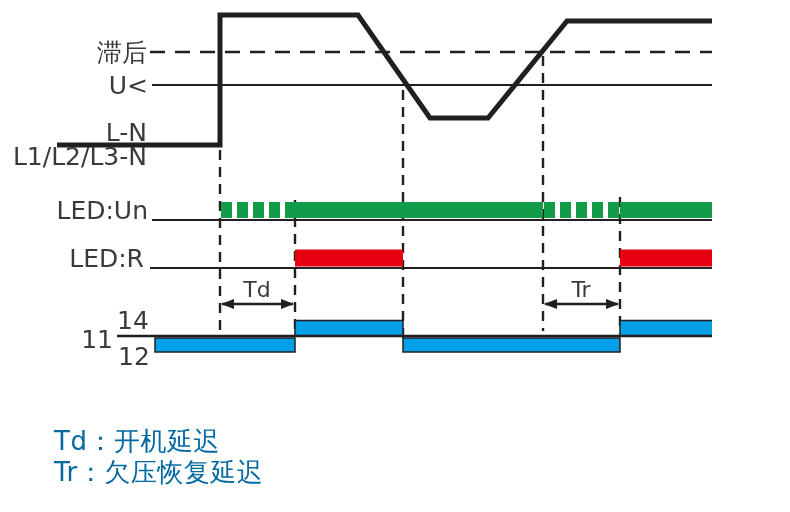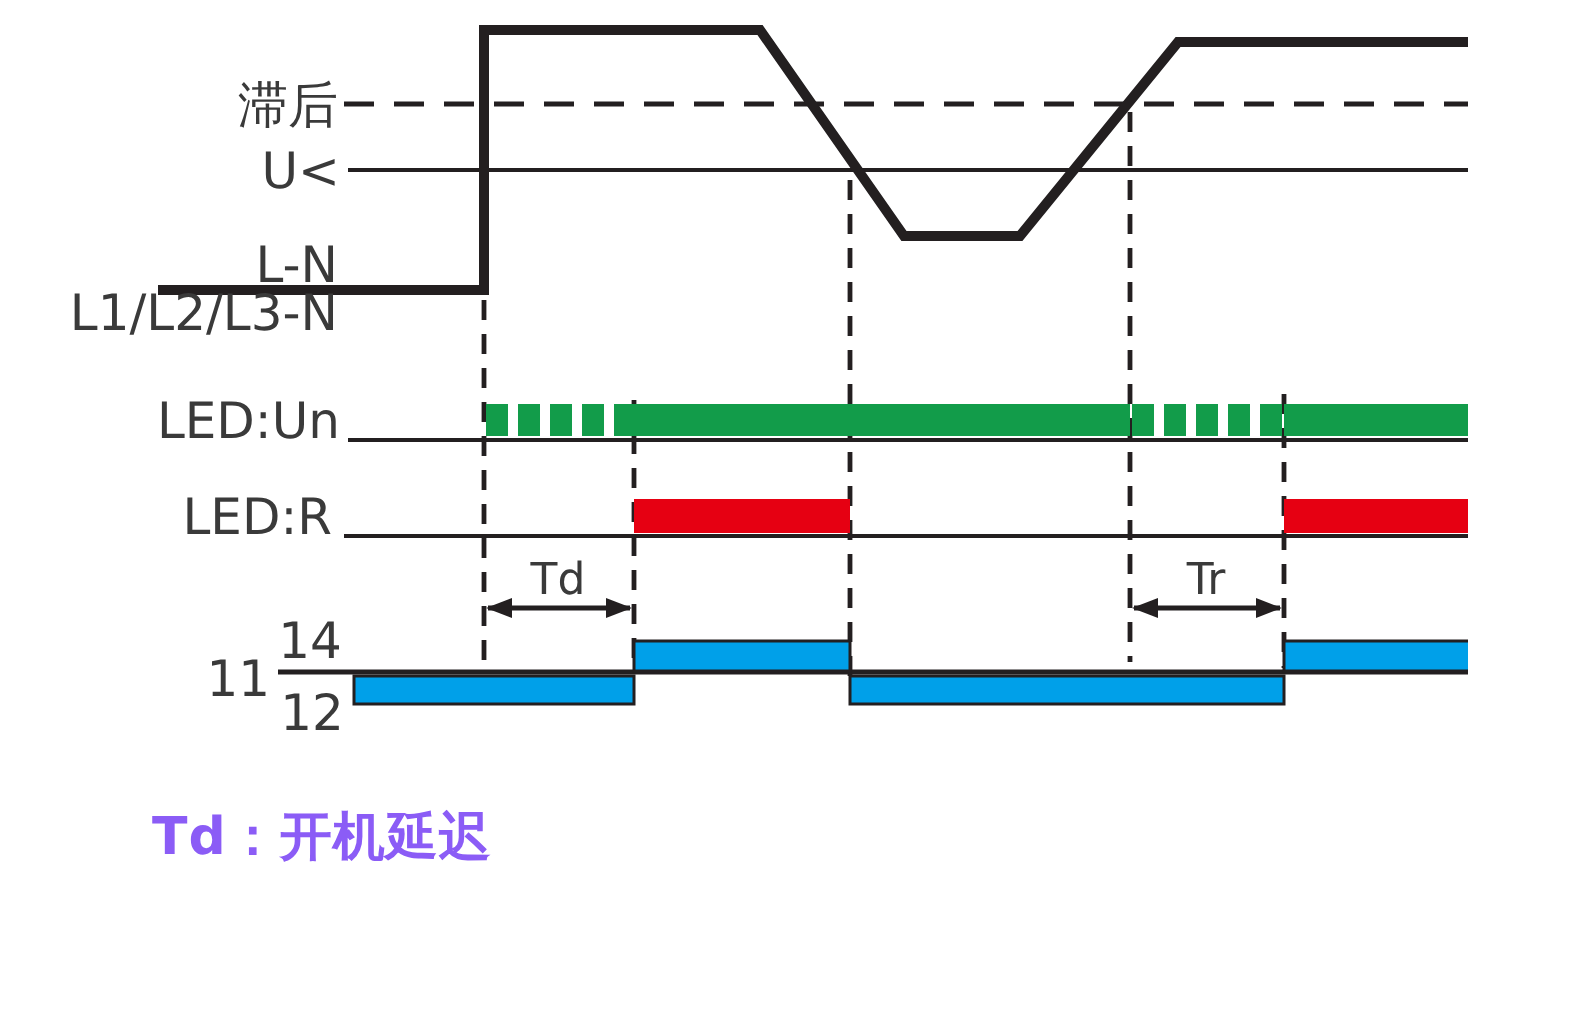--- a/index.html
+++ b/index.html
@@ -1,27 +1,27 @@
 <!DOCTYPE html>
 <html><head>
 <meta charset="utf-8">
 <style>
   html,body{margin:0;padding:0;background:#ffffff;}
   .page{position:relative;width:712px;height:512px;background:#ffffff;overflow:hidden;
-        font-family:"DejaVu Sans","Liberation Sans",sans-serif;margin-left:22px;}
+        font-family:"DejaVu Sans","Liberation Sans",sans-serif;}
   svg{display:block;}
   .ink{stroke:#231f20;fill:none;}
   .wave{stroke-width:5;stroke-linejoin:miter;stroke-linecap:butt;}
   .thin{stroke-width:2;}
   .dash-h{stroke-width:2.6;stroke-dasharray:15 10;}
   .guide{stroke:#231f20;stroke-width:2.4;stroke-dasharray:10 7;fill:none;}
   .arrow{stroke:#231f20;stroke-width:2.4;}
   .lbl{fill:#3a3a3a;font-size:25px;font-family:"DejaVu Sans","Liberation Sans",sans-serif;}
   .lbl-sm{fill:#3a3a3a;font-size:22px;}
-  .legend{position:absolute;left:54px;top:404px;color:#8b5cf6;font-weight:bold;
+  .legend{position:absolute;left:54px;top:426px;color:#0369a1;font-weight:normal;
           font-size:26px;line-height:31px;letter-spacing:0.5px;}
 </style>
 </head>
 <body>
 
 <div class="page">
 
   <svg id="diagram" width="790" height="398" viewBox="0 0 790 398">
 
     <defs>
@@ -81,15 +81,16 @@
     <text class="lbl" x="144" y="267" text-anchor="end">LED:R</text>
     <text class="lbl-sm lbl" x="257" y="297" text-anchor="middle" font-size="23">Td</text>
     <text class="lbl-sm lbl" x="581" y="297" text-anchor="middle" font-size="23">Tr</text>
     <text class="lbl" x="113" y="348" text-anchor="end">11</text>
     <text class="lbl" x="133" y="329" text-anchor="middle">14</text>
     <text class="lbl" x="134" y="365" text-anchor="middle">12</text>
   </svg>
 
   <div class="legend">
     <div>Td：开机延迟</div>
+    <div>Tr：欠压恢复延迟</div>
   </div>
 
 </div>
 
 </body></html>

